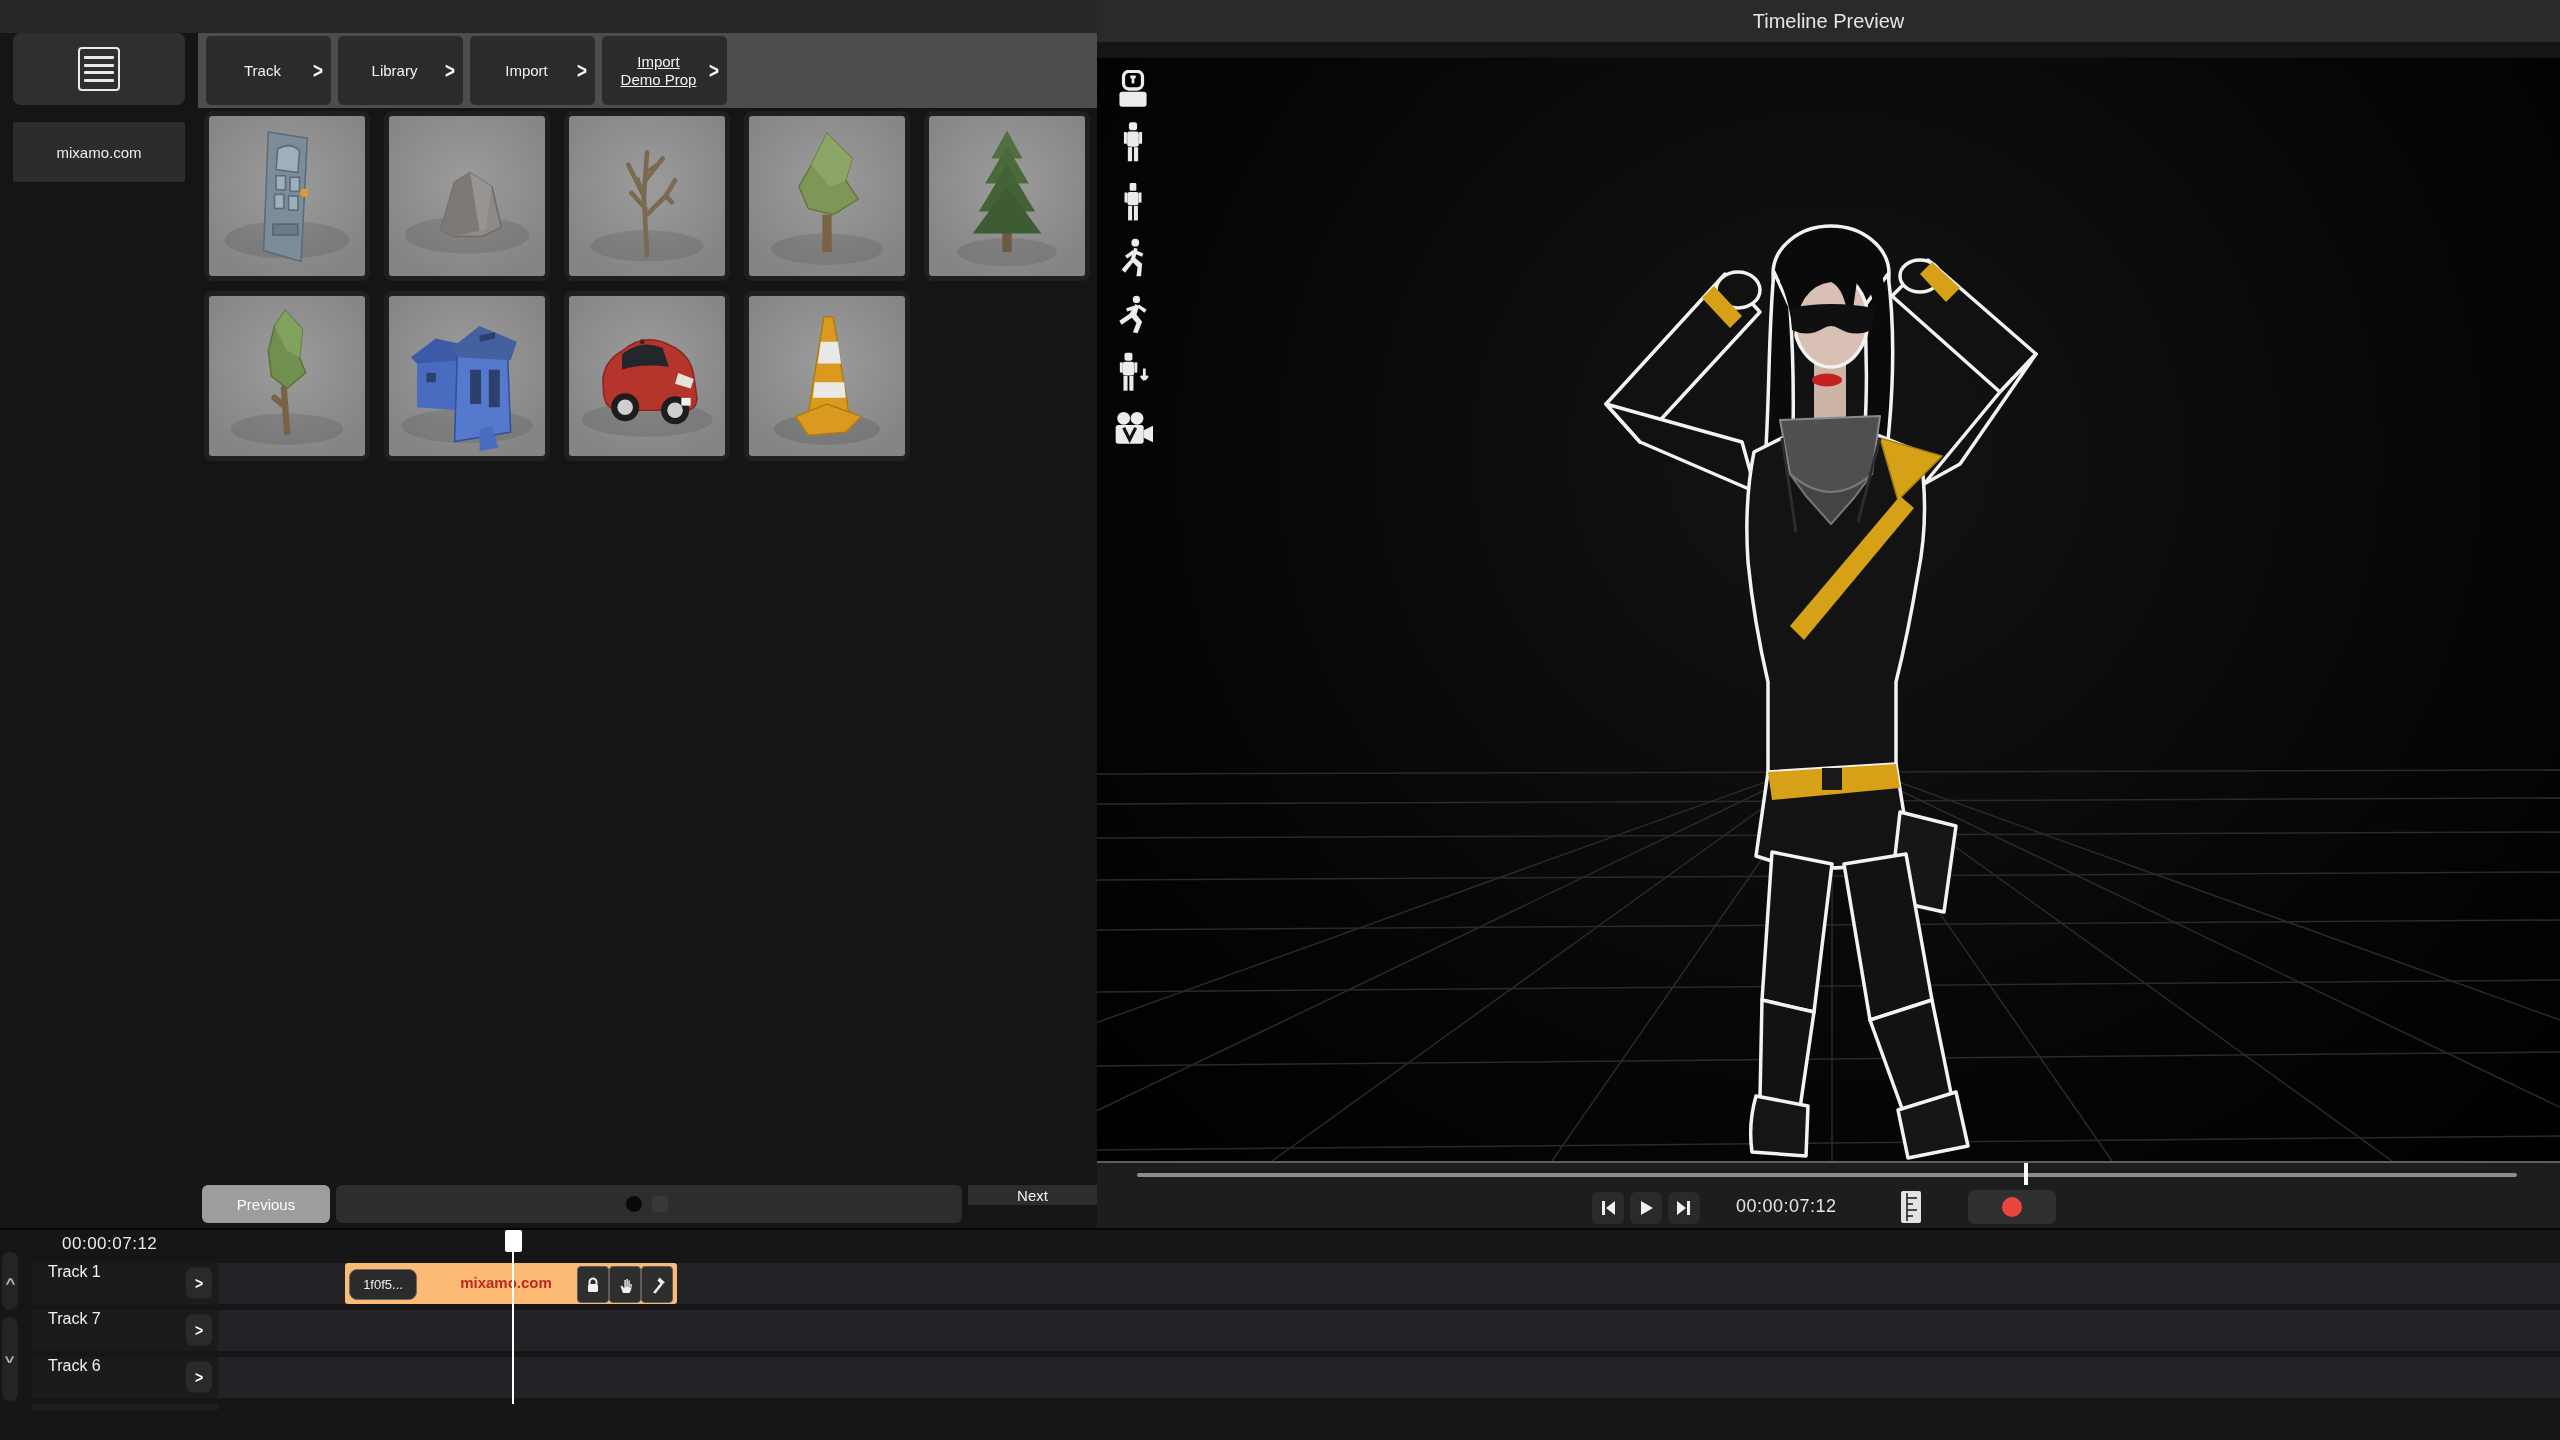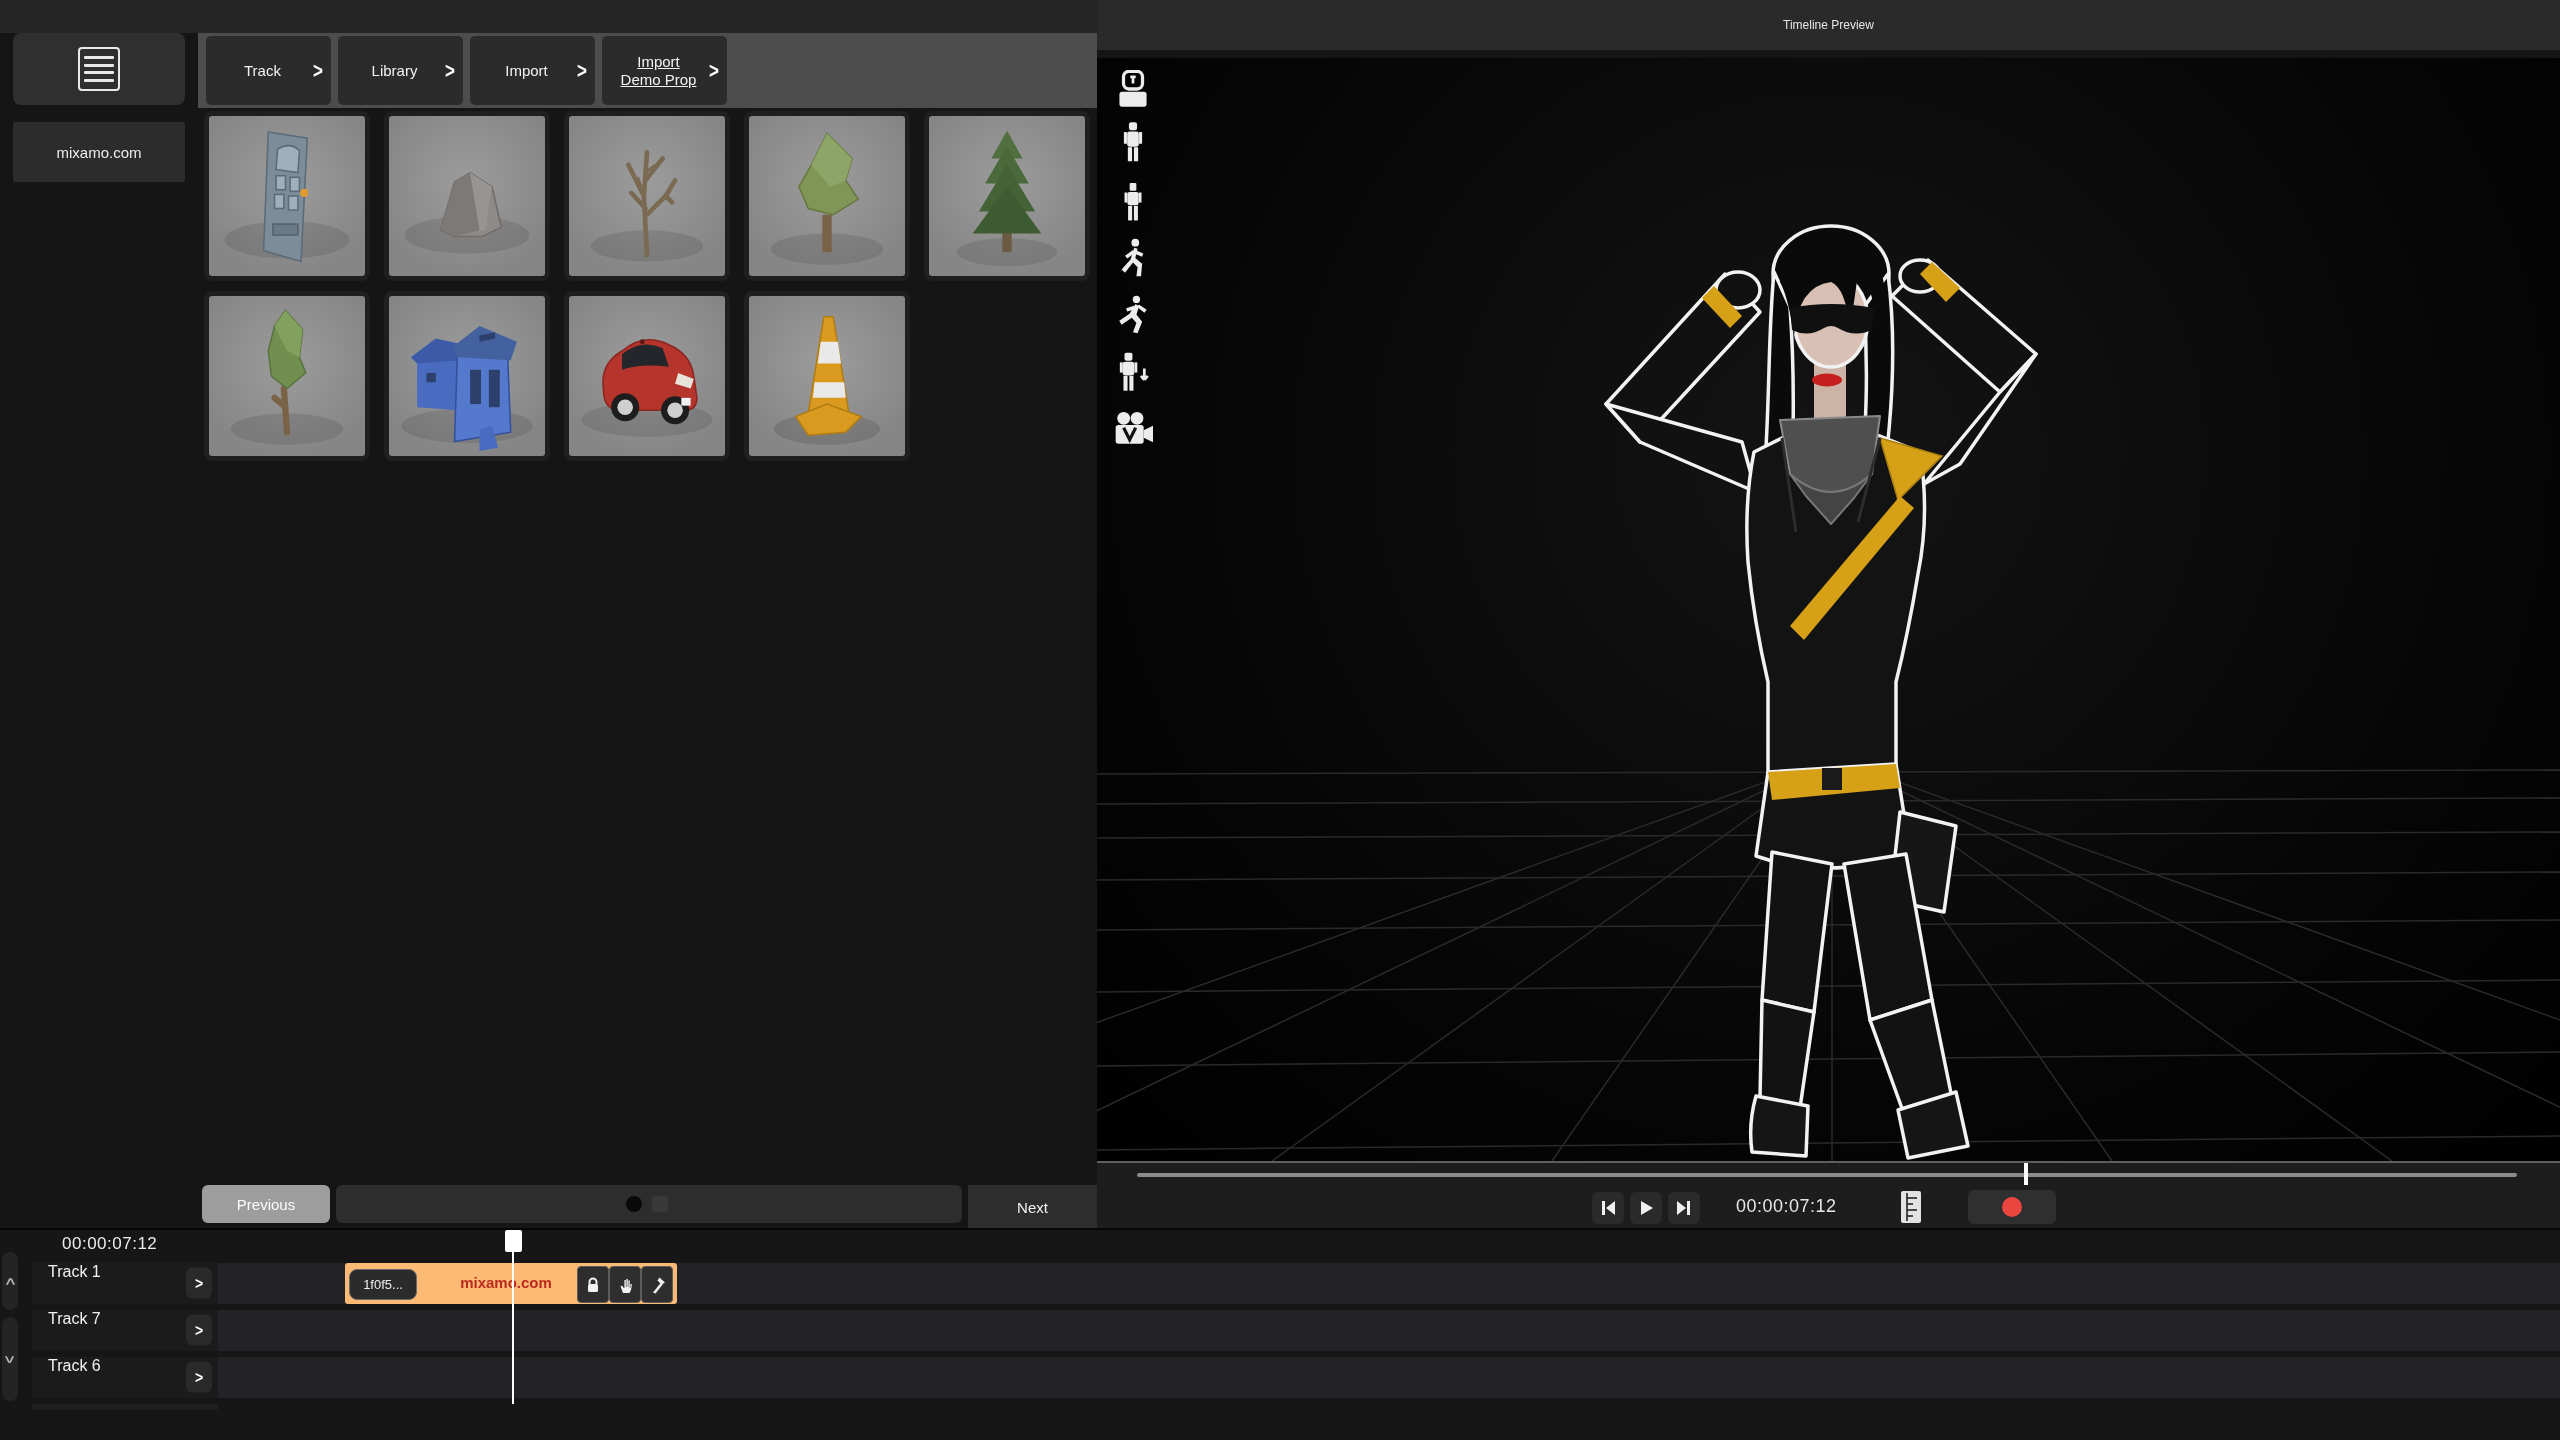--- a/index.html
+++ b/index.html
@@ -2,22 +2,22 @@
 <html><head>
 <meta charset="utf-8">
 <style>
   html,body{margin:0;padding:0;background:#000;}
   .stage{position:relative;width:2560px;height:1440px;background:#151515;overflow:hidden;
          font-family:"Liberation Sans",sans-serif;color:#e8e8e8;}
   .abs{position:absolute;box-sizing:border-box;}
 
   
   .topstrip{left:0;top:0;width:2560px;height:33px;background:#262626;}
-  .vp-header{left:1097px;top:0;width:1463px;height:50px;background:#2a2a2a;
-             display:flex;align-items:center;justify-content:center;font-size:12px;color:#e6e6e6;}
+  .vp-header{left:1097px;top:0;width:1463px;height:42px;background:#2a2a2a;
+             display:flex;align-items:center;justify-content:center;font-size:20px;color:#e6e6e6;}
 
   
   .side-btn{left:13px;top:33px;width:172px;height:72px;background:#2f2f2f;border-radius:8px;
             display:flex;align-items:center;justify-content:center;cursor:pointer;}
   .doc-icon{width:30px;height:34px;border:2px solid #e9e9e9;border-radius:4px;
             display:flex;flex-direction:column;justify-content:space-evenly;padding:3px 4px;}
   .doc-icon i{display:block;height:3px;background:#e9e9e9;border-radius:1px;}
   .side-label{left:13px;top:122px;width:172px;height:60px;background:#2c2c2c;border-radius:2px;
               display:flex;align-items:center;justify-content:center;font-size:15px;color:#ececec;}
 
@@ -32,21 +32,21 @@
   .cell{width:166px;height:170px;background:radial-gradient(circle at 50% 42%,#9c9c9c,#858585 80%);
         border:5px solid #1f1f1f;border-radius:8px;cursor:pointer;}
   .cell svg{width:100%;height:100%;display:block;}
 
   
   .pg-prev{left:202px;top:1185px;width:128px;height:38px;background:#9d9d9d;border-radius:6px;
            display:flex;align-items:center;justify-content:center;font-size:15px;color:#fbfbfb;cursor:pointer;}
   .pg-bar{left:336px;top:1185px;width:626px;height:38px;background:#2d2d2d;border-radius:6px;cursor:pointer;}
   .pg-dot{left:626px;top:1196px;width:16px;height:16px;border-radius:50%;background:#0a0a0a;}
   .pg-sq{left:652px;top:1196px;width:16px;height:16px;border-radius:3px;background:#383838;}
-  .pg-next{left:968px;top:1185px;width:129px;height:44px;background:#2d2d2d;border-radius:0;
+  .pg-next{left:968px;top:1185px;width:129px;height:20px;background:#2d2d2d;border-radius:0;
            display:flex;align-items:center;justify-content:center;font-size:15px;color:#f2f2f2;cursor:pointer;}
 
   
   .vp{left:1097px;top:58px;width:1463px;height:1103px;
       background:radial-gradient(ellipse at 50% 36%,#141414 0%,#060606 62%,#000 100%);overflow:hidden;}
   .vp-icon{left:1110px;width:46px;height:48px;display:flex;align-items:center;justify-content:center;cursor:pointer;}
   .vp-icon svg{fill:#ececec;}
   .divider{left:1097px;top:1161px;width:1463px;height:2px;background:#5f5f5f;}
   .ctrl{left:1097px;top:1163px;width:1463px;height:65px;background:#1d1d1d;}
   .scrub{left:1137px;top:1173px;width:1380px;height:4px;background:#8c8c8c;border-radius:2px;cursor:pointer;}

